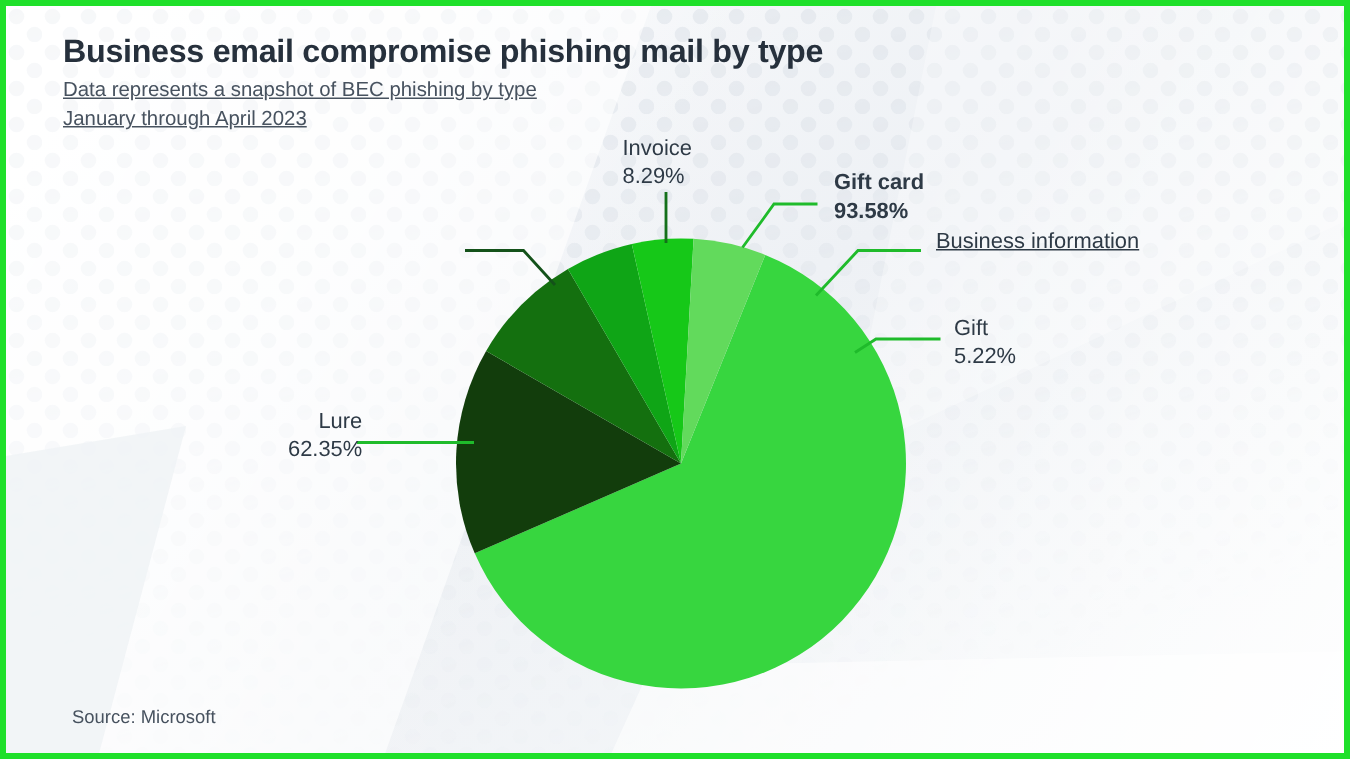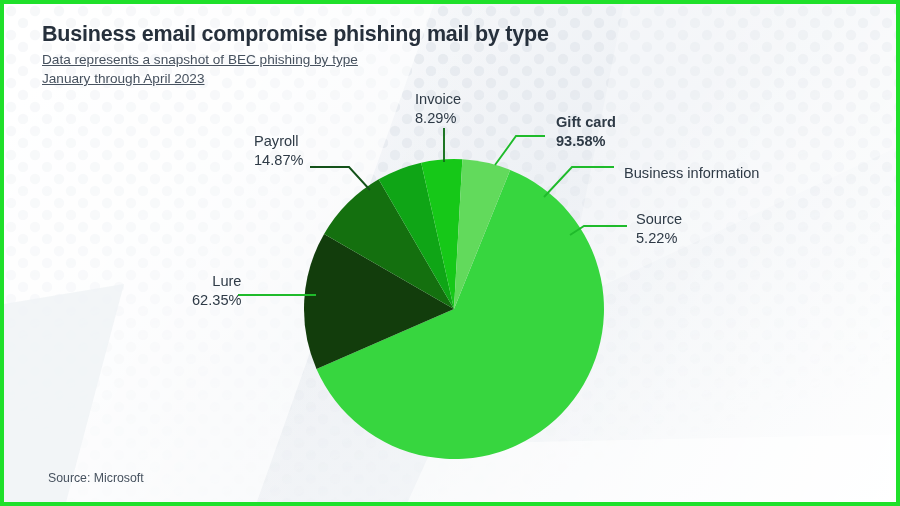--- a/index.html
+++ b/index.html
@@ -140,41 +140,37 @@
       <g fill="none" stroke="#1fbb2b" stroke-width="1.9">
         <polyline stroke="#14521a" points="306,163 345,163 366,186"></polyline>
         <polyline stroke="#14701a" points="440,124 440,158"></polyline>
         <polyline points="541,132 512,132 491,161"></polyline>
         <polyline points="610,163 568,163 540,193"></polyline>
         <polyline points="623,222 580,222 566,231"></polyline>
         <polyline points="234,291 312,291"></polyline>
       </g>
     </svg>
 
-    <div class="lbl" style="left:250px; top:128px;">
-      <span>Payroll</span>
-      <span class="pct">14.87%</span>
-    </div>
 
     <div class="lbl" style="left:411px; top:86px;">
       <span>Invoice</span>
       <span class="pct">8.29%</span>
     </div>
 
     <div class="lbl rt" style="left:552px; top:109px;font-weight:bold;">
       <span>Gift card</span>
       <span class="pct">93.58%</span>
     </div>
 
-    <div class="lbl rt" style="left:620px; top:160px;">
+    <div class="lbl rt" style="left:620px; top:148px;text-decoration:underline;">
       <span>Business information</span>
     </div>
 
     <div class="lbl rt" style="left:632px; top:206px;">
-      <span>Source</span>
+      <span>Gift</span>
       <span class="pct">5.22%</span>
     </div>
 
     <div class="lbl" style="left:188px; top:268px;text-align:right;">
       <span>Lure</span>
       <span class="pct">62.35%</span>
     </div>
 
     <div class="source-note">Source: Microsoft</div>
 

